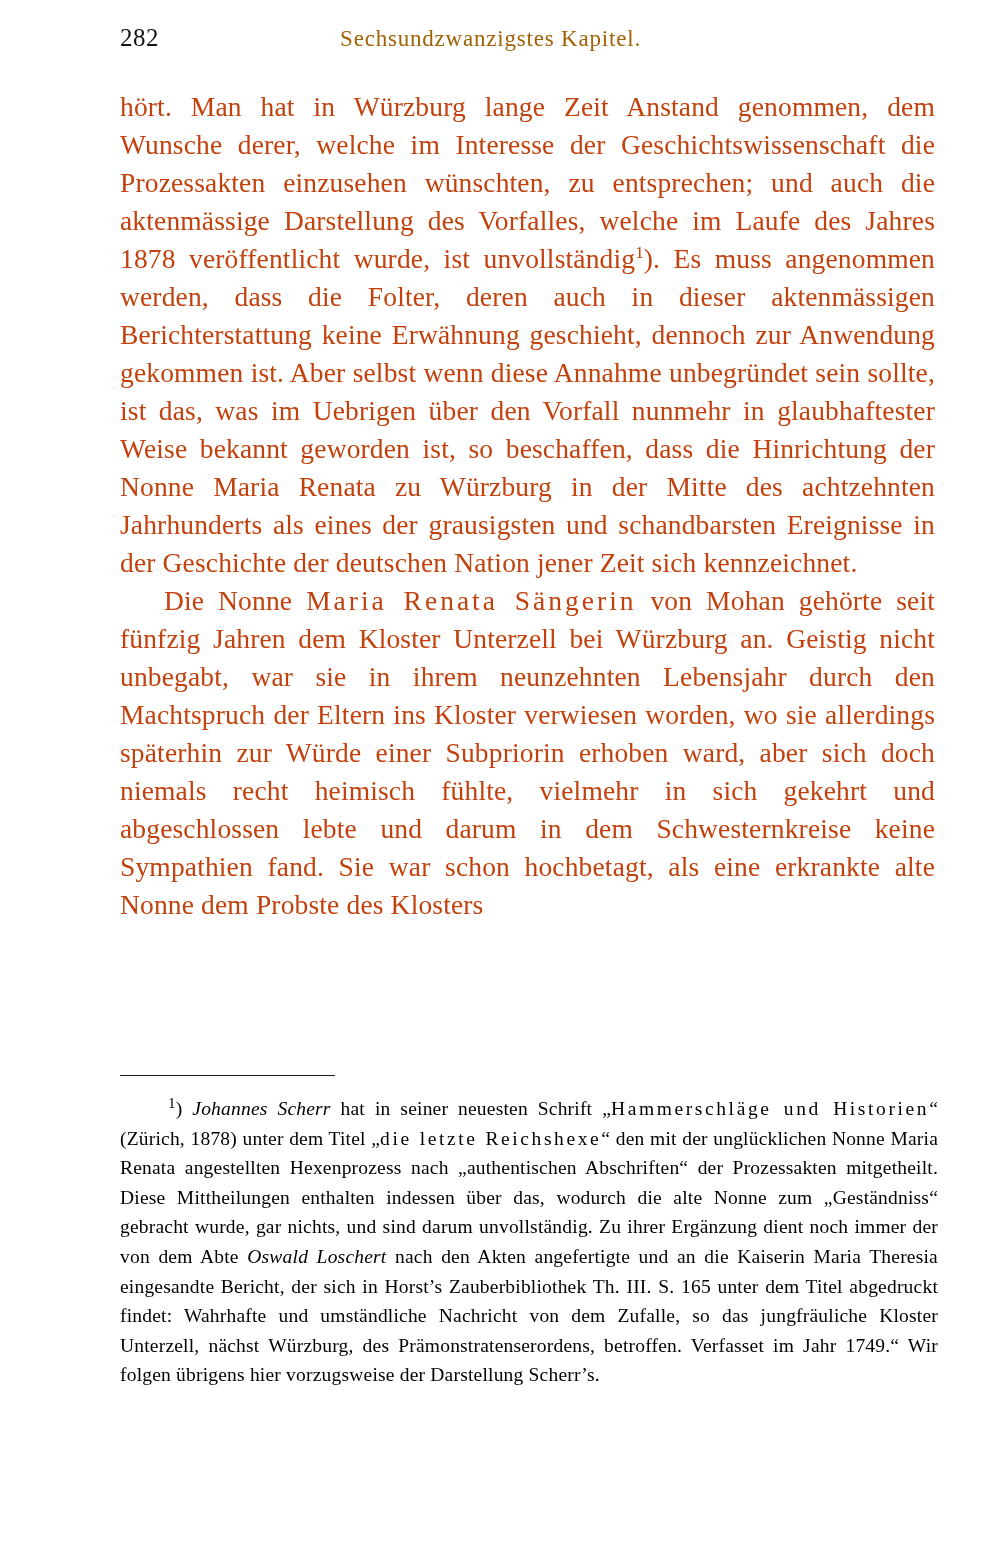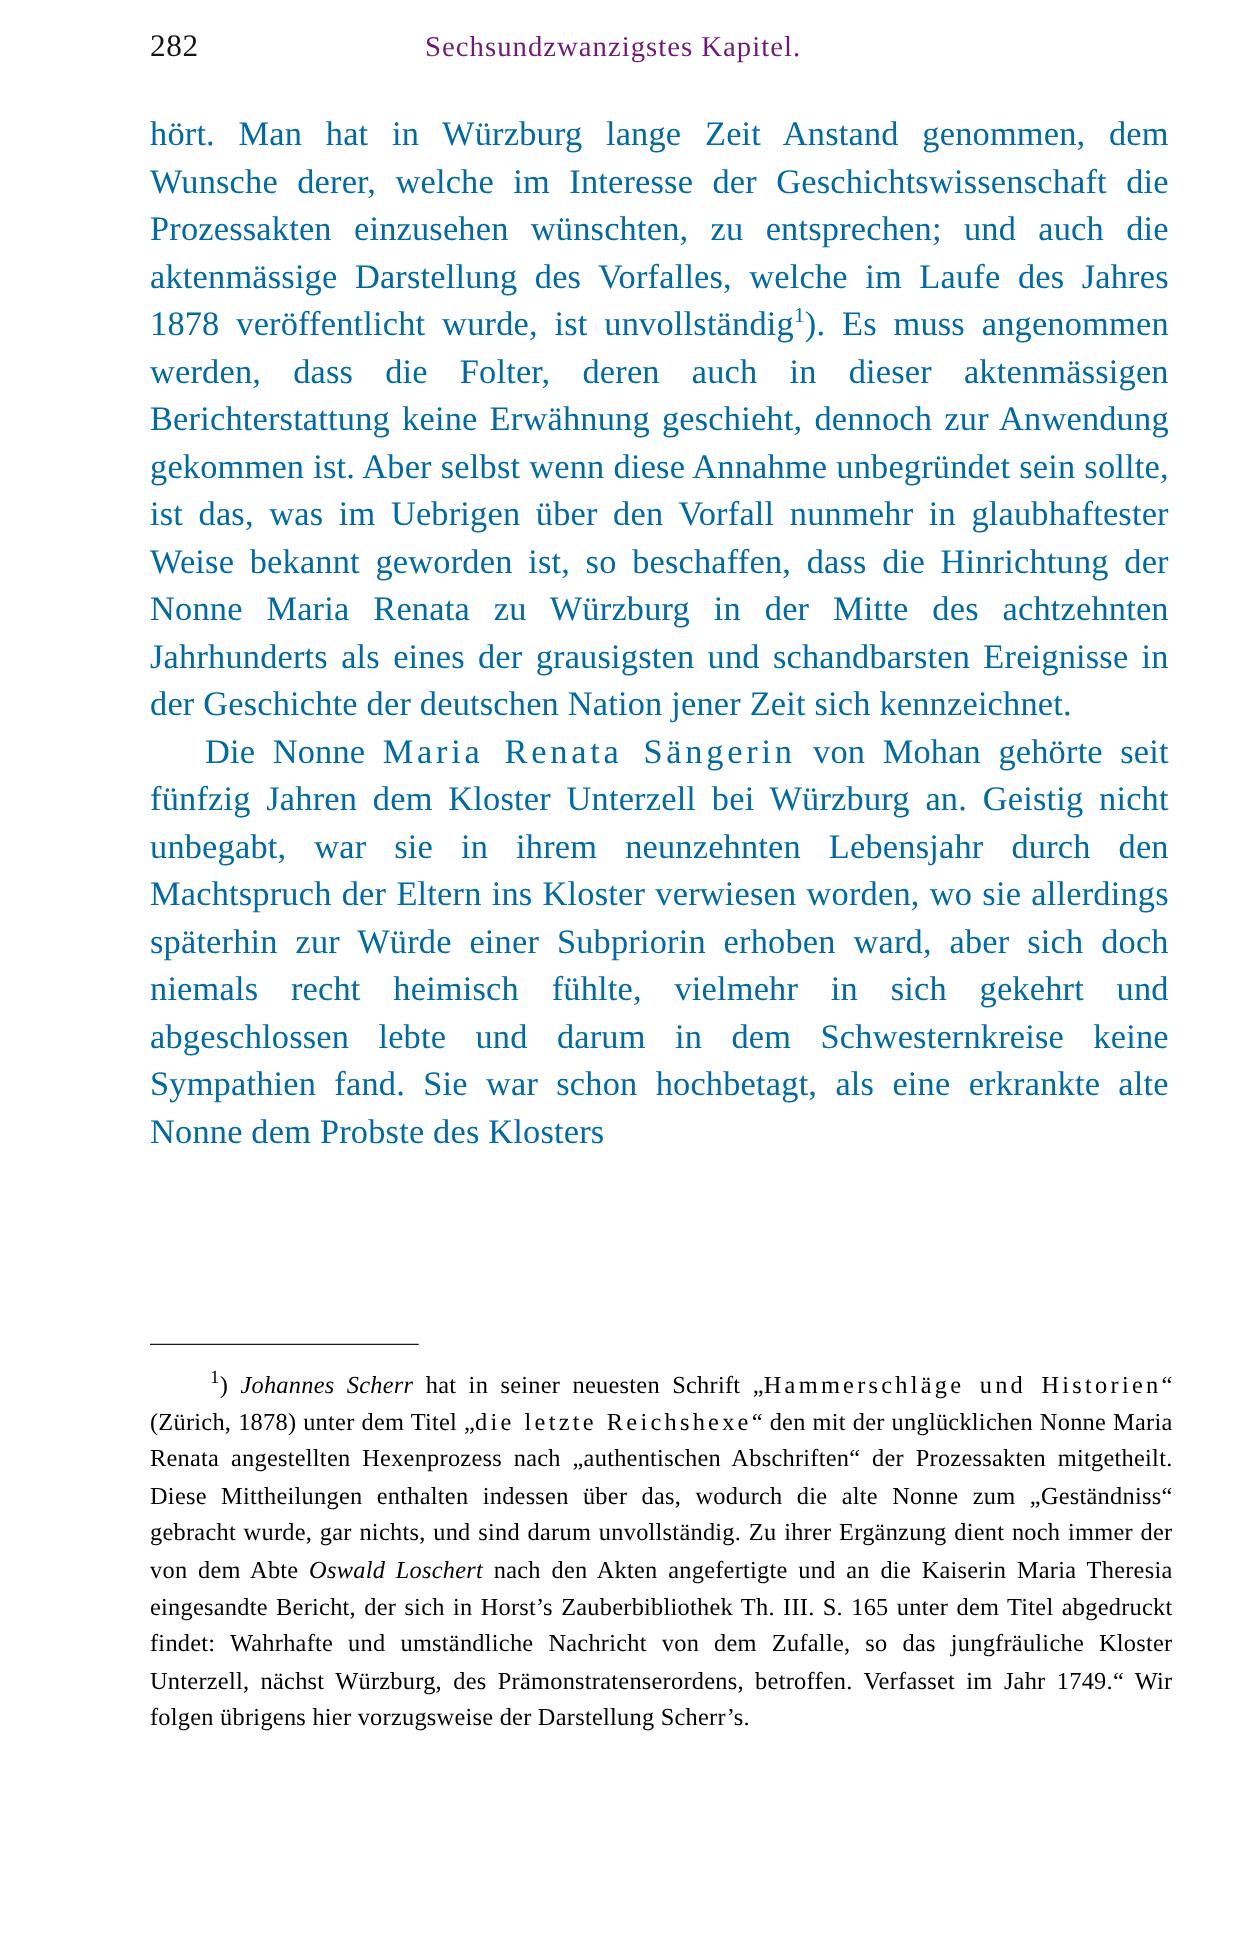--- a/index.html
+++ b/index.html
@@ -35,37 +35,37 @@
     font-size: 25px;
     letter-spacing: 0.5px;
     font-family: "Liberation Serif", "DejaVu Serif", serif;
     color: #141414;
   }
   .head-title {
     flex: 1;
     text-align: center;
     font-size: 23px;
     letter-spacing: 0.8px;
-    color: #701a75;
+    color: #a16207;
     padding-right: 58px;
   }
   .body-block {
     position: absolute;
     top: 88px;
     left: 120px;
     width: 815px;
   }
   .body-block p {
     margin: 0;
     font-size: 27.5px;
     line-height: 38px;
     text-align: justify;
     text-justify: inter-word;
     letter-spacing: 0.15px;
-    color: #0369a1;
+    color: #c2410c;
     hyphens: manual;
   }
   .body-block p.indent {
     text-indent: 44px;
   }
   .body-block p + p {
     margin-top: 0px;
   }
   .spaced {
     letter-spacing: 3px;

